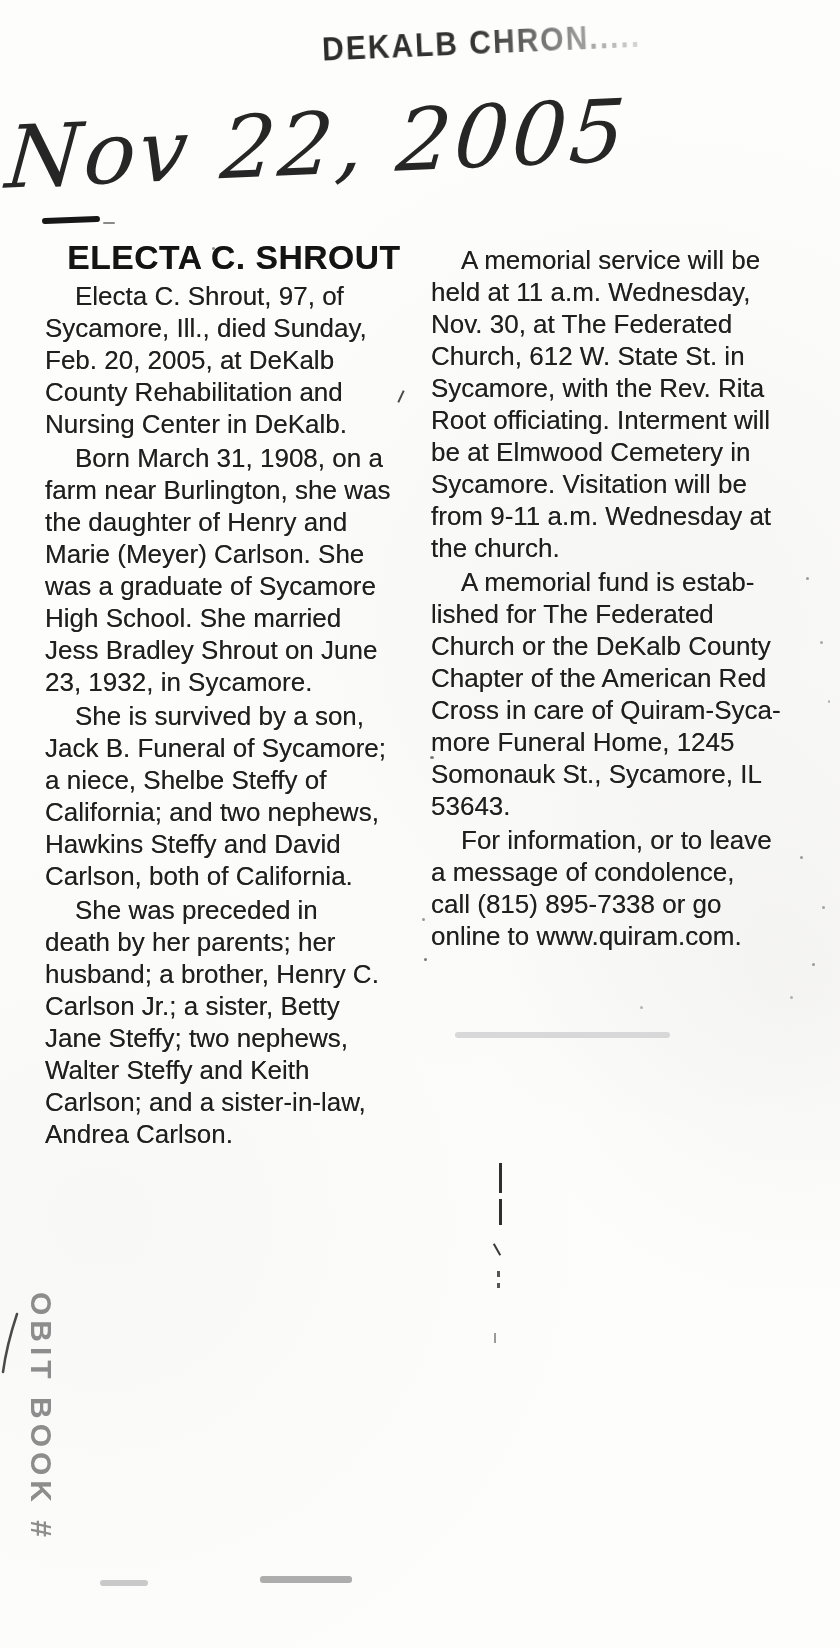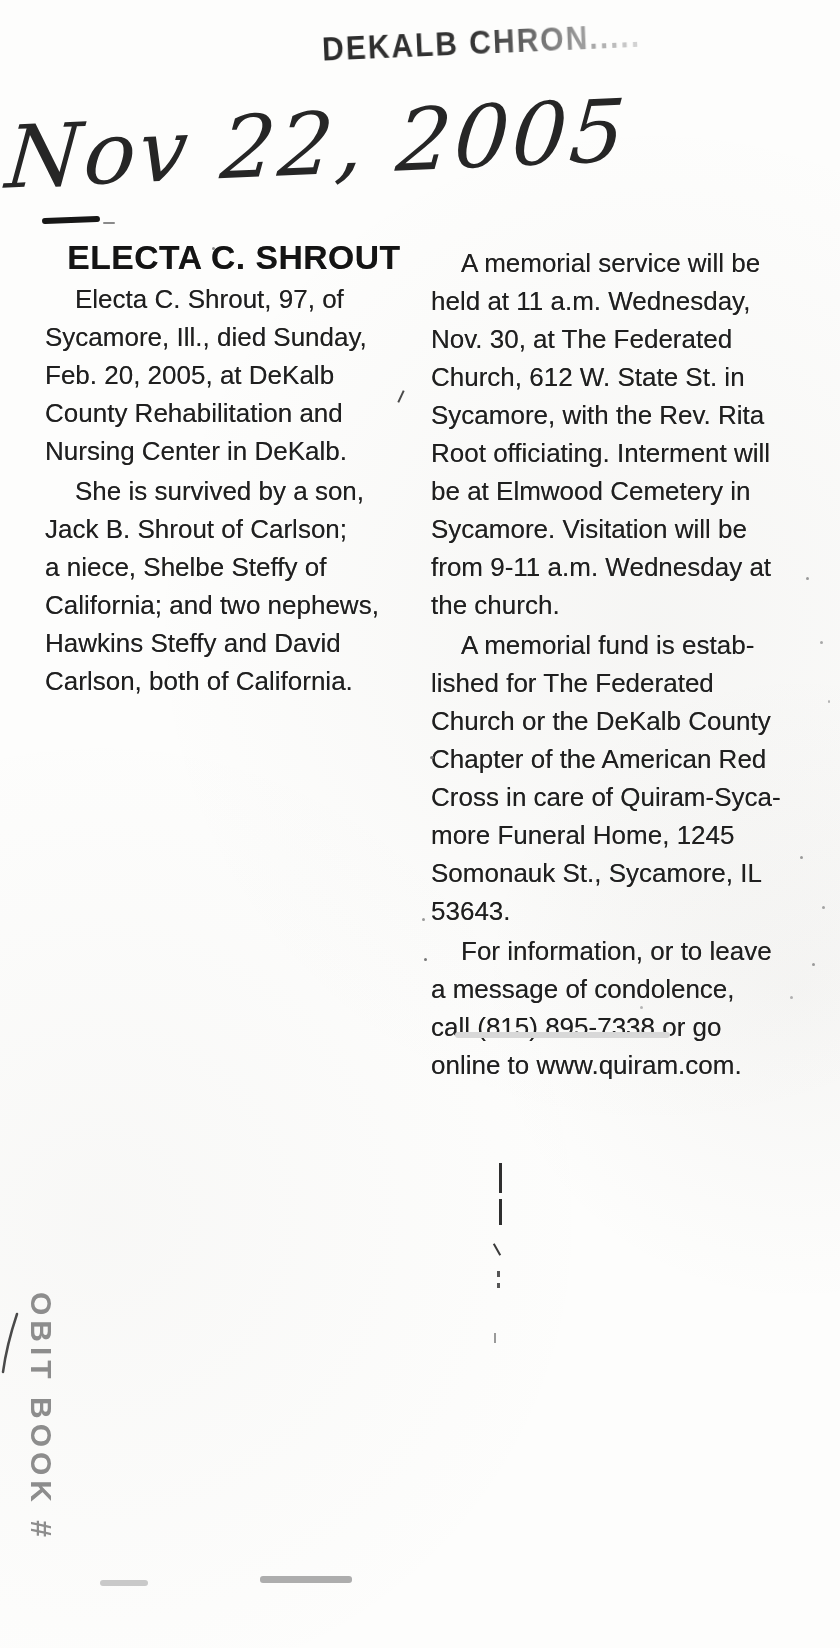--- a/index.html
+++ b/index.html
@@ -42,21 +42,21 @@
     background:#8a8a8a; border-radius:1px;
   }
   .headline {
     position:absolute; left:45px; top:238px; width:378px; margin:0;
     text-align:center; font-size:34px; font-weight:bold; color:#141414;
     letter-spacing:0.5px; transform:scaleX(0.99);
     text-shadow:0 0 0.6px rgba(0,0,0,0.5);
     white-space:nowrap;
   }
   .col {
-    position:absolute; font-size:26px; line-height:38px;
+    position:absolute; font-size:26px; line-height:32px;
     text-shadow:0 0 0.5px rgba(0,0,0,0.55);
   }
   .col p { margin:0 0 2px 0; text-indent:30px; white-space:pre; }
   .col-left  { left:45px;  top:280px; width:382px; }
   .col-right { left:431px; top:244px; width:402px; }
   
   .margin-stamp {
     position:absolute; left:58px; top:1292px; width:262px; height:40px;
     transform:rotate(90deg); transform-origin:0 0;
     font-size:30px; font-weight:bold; letter-spacing:5px; color:#8d8d8d;
@@ -80,26 +80,42 @@
   <div class="pen-dash-tail"></div>
 
   <h1 class="headline">ELECTA C. SHROUT</h1>
 
   <div class="col col-left">
     <p>Electa C. Shrout, 97, of
 Sycamore, Ill., died Sunday,
 Feb. 20, 2005, at DeKalb
 County Rehabilitation and
 Nursing Center in DeKalb.</p>
+    <p>Born March 31, 1908, on a
+farm near Burlington, she was
+the daughter of Henry and
+Marie (Meyer) Carlson. She
+was a graduate of Sycamore
+High School. She married
+Jess Bradley Shrout on June
+23, 1932, in Sycamore.</p>
     <p>She is survived by a son,
-Jack B. Shrout of Carlson;
+Jack B. Funeral of Sycamore;
 a niece, Shelbe Steffy of
 California; and two nephews,
 Hawkins Steffy and David
 Carlson, both of California.</p>
+    <p>She was preceded in
+death by her parents; her
+husband; a brother, Henry C.
+Carlson Jr.; a sister, Betty
+Jane Steffy; two nephews,
+Walter Steffy and Keith
+Carlson; and a sister-in-law,
+Andrea Carlson.</p>
   </div>
 
   <div class="col col-right">
     <p>A memorial service will be
 held at 11 a.m. Wednesday,
 Nov. 30, at The Federated
 Church, 612 W. State St. in
 Sycamore, with the Rev. Rita
 Root officiating. Interment will
 be at Elmwood Cemetery in

